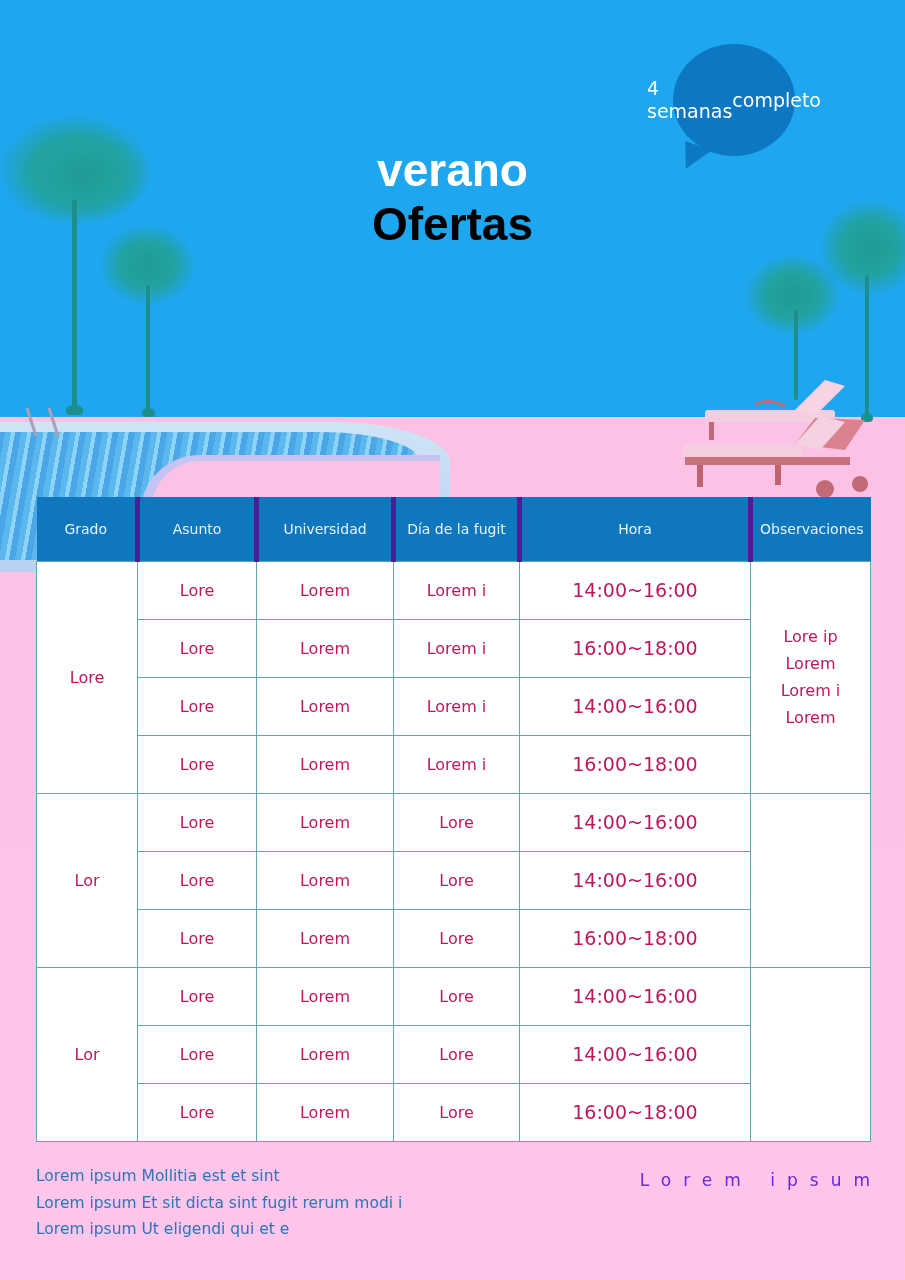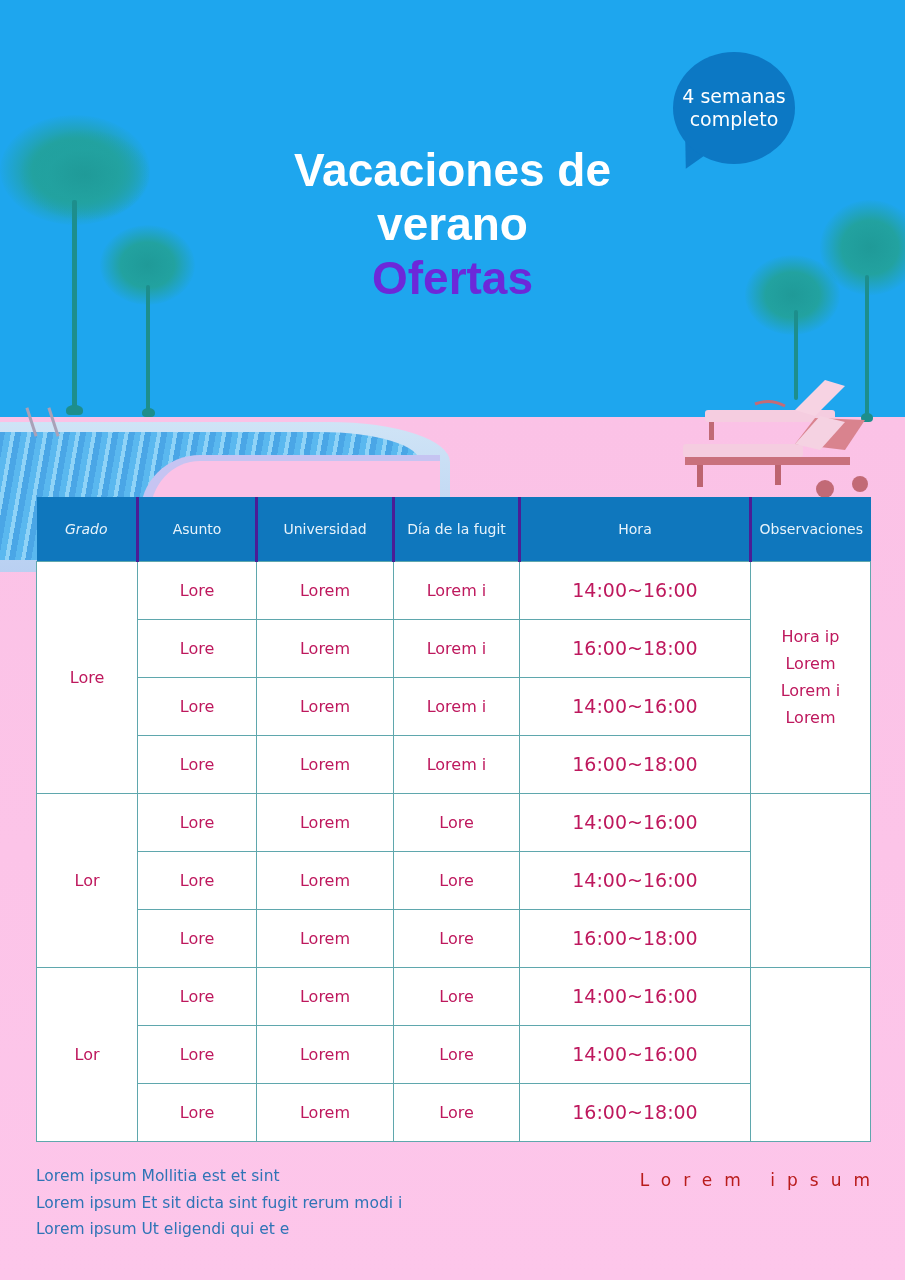--- a/index.html
+++ b/index.html
@@ -18,37 +18,37 @@
 
   
   .trunk { position: absolute; background: #1d8e8c; border-radius: 2px; }
   .trunk-base { position: absolute; background: #1d8e8c; border-radius: 50% 50% 4px 4px; }
   .frond { position: absolute; background: radial-gradient(ellipse at center, #1f9a98 0%, #22a2a0 40%, rgba(34,160,158,0.0) 72%); border-radius: 50%; }
 
   
   .lounge { position: absolute; }
 
   
-  .badge { position: absolute; left: 673px; top: 52px; width: 122px; height: 112px; border-radius: 50%; background: #0c78c4; color: #fff;
-    display: flex; flex-direction: column; align-items: center; justify-content: center; font-size: 19px; line-height: 23px; font-family: "DejaVu Sans", sans-serif; }
+  .badge { position: absolute; left: 673px; top: 44px; width: 122px; height: 112px; border-radius: 50%; background: #0c78c4; color: #fff;
+    display: flex; flex-direction: row; align-items: center; justify-content: center; font-size: 19px; line-height: 23px; font-family: "DejaVu Sans", sans-serif; }
   .badge-tail { position: absolute; left: 680px; top: 145px; width: 0; height: 0; border-left: 10px solid transparent; border-right: 18px solid transparent; border-top: 26px solid #0c78c4; transform: rotate(20deg); }
 
   .title { position: absolute; left: 200px; top: 143px; width: 505px; text-align: center; font-weight: bold; font-size: 46px; line-height: 54px; color: #fff; font-family: "Liberation Sans", sans-serif; }
-  .title .accent { color: #6d28d9; }
+  .title .accent { color: #000000; }
 
   
   .table { position: absolute; left: 36px; top: 497px; width: 834px; border-collapse: collapse; table-layout: fixed; font-family: "DejaVu Sans", sans-serif; }
-  .table th { background: #0f77bd; color: #e7f3fb; font-weight: normal; font-size: 14px; height: 64px; border-left: 3px solid #4c1d95; text-align: center; }
-  .table th:first-child { border-left: none; font-style: italic; }
+  .table th { background: #0f77bd; color: #e7f3fb; font-weight: normal; font-size: 14px; height: 64px; border-left: 5px solid #4c1d95; text-align: center; }
+  .table th:first-child { border-left: none; }
   .table td { background: #fff; border: 1px solid #5fa7ad; text-align: center; font-size: 16px; color: #be185d; height: 58px; }
   .table td.hora { font-size: 19px; }
   .table td.obs { line-height: 27px; }
 
   .foot-left { position: absolute; left: 36px; top: 1163px; color: #2f74b6; font-size: 15.5px; line-height: 26.5px; font-family: "DejaVu Sans", sans-serif; }
-  .foot-right { position: absolute; right: 35px; top: 1170px; text-align: left; color: #b91c1c; }
+  .foot-right { position: absolute; right: 35px; top: 1170px; text-align: left; color: #6d28d9; }
   .tagline { font-size: 17px; letter-spacing: 12px; margin-right: -12px; font-family: "DejaVu Sans", sans-serif; }
   .org { font-size: 27px; font-weight: bold; margin-top: 10px; letter-spacing: -0.5px; }
 </style>
 </head>
 <body>
 
 <div class="sky"></div>
 <div class="ground"></div>
 
 <div>
@@ -96,21 +96,20 @@
   <circle cx="185" cy="112" r="8" fill="#c26a76"></circle>
 </svg>
 
 <div class="badge-tail"></div>
 <div class="badge">
   <span>4 semanas</span>
   <span>completo</span>
 </div>
 
 <div class="title">
-  <div>Vacaciones de</div>
   <div>verano</div>
   <div class="accent">Ofertas</div>
 </div>
 
 <table class="table">
   <colgroup>
     <col style="width:101px">
       <col style="width:119px">
       <col style="width:137px">
       <col style="width:126px">
@@ -129,21 +128,21 @@
   </thead>
   <tbody>
 
     <tr>
       <td rowspan="4">Lore</td>
       <td>Lore</td>
       <td>Lorem</td>
       <td>Lorem i</td>
       <td class="hora">14:00~16:00</td>
       <td rowspan="4" class="obs">
-        <div>Hora ip</div>
+        <div>Lore ip</div>
         <div>Lorem</div>
         <div>Lorem i</div>
         <div>Lorem</div>
       </td>
     </tr>
     <tr>
       <td>Lore</td>
       <td>Lorem</td>
       <td>Lorem i</td>
       <td class="hora">16:00~18:00</td>

